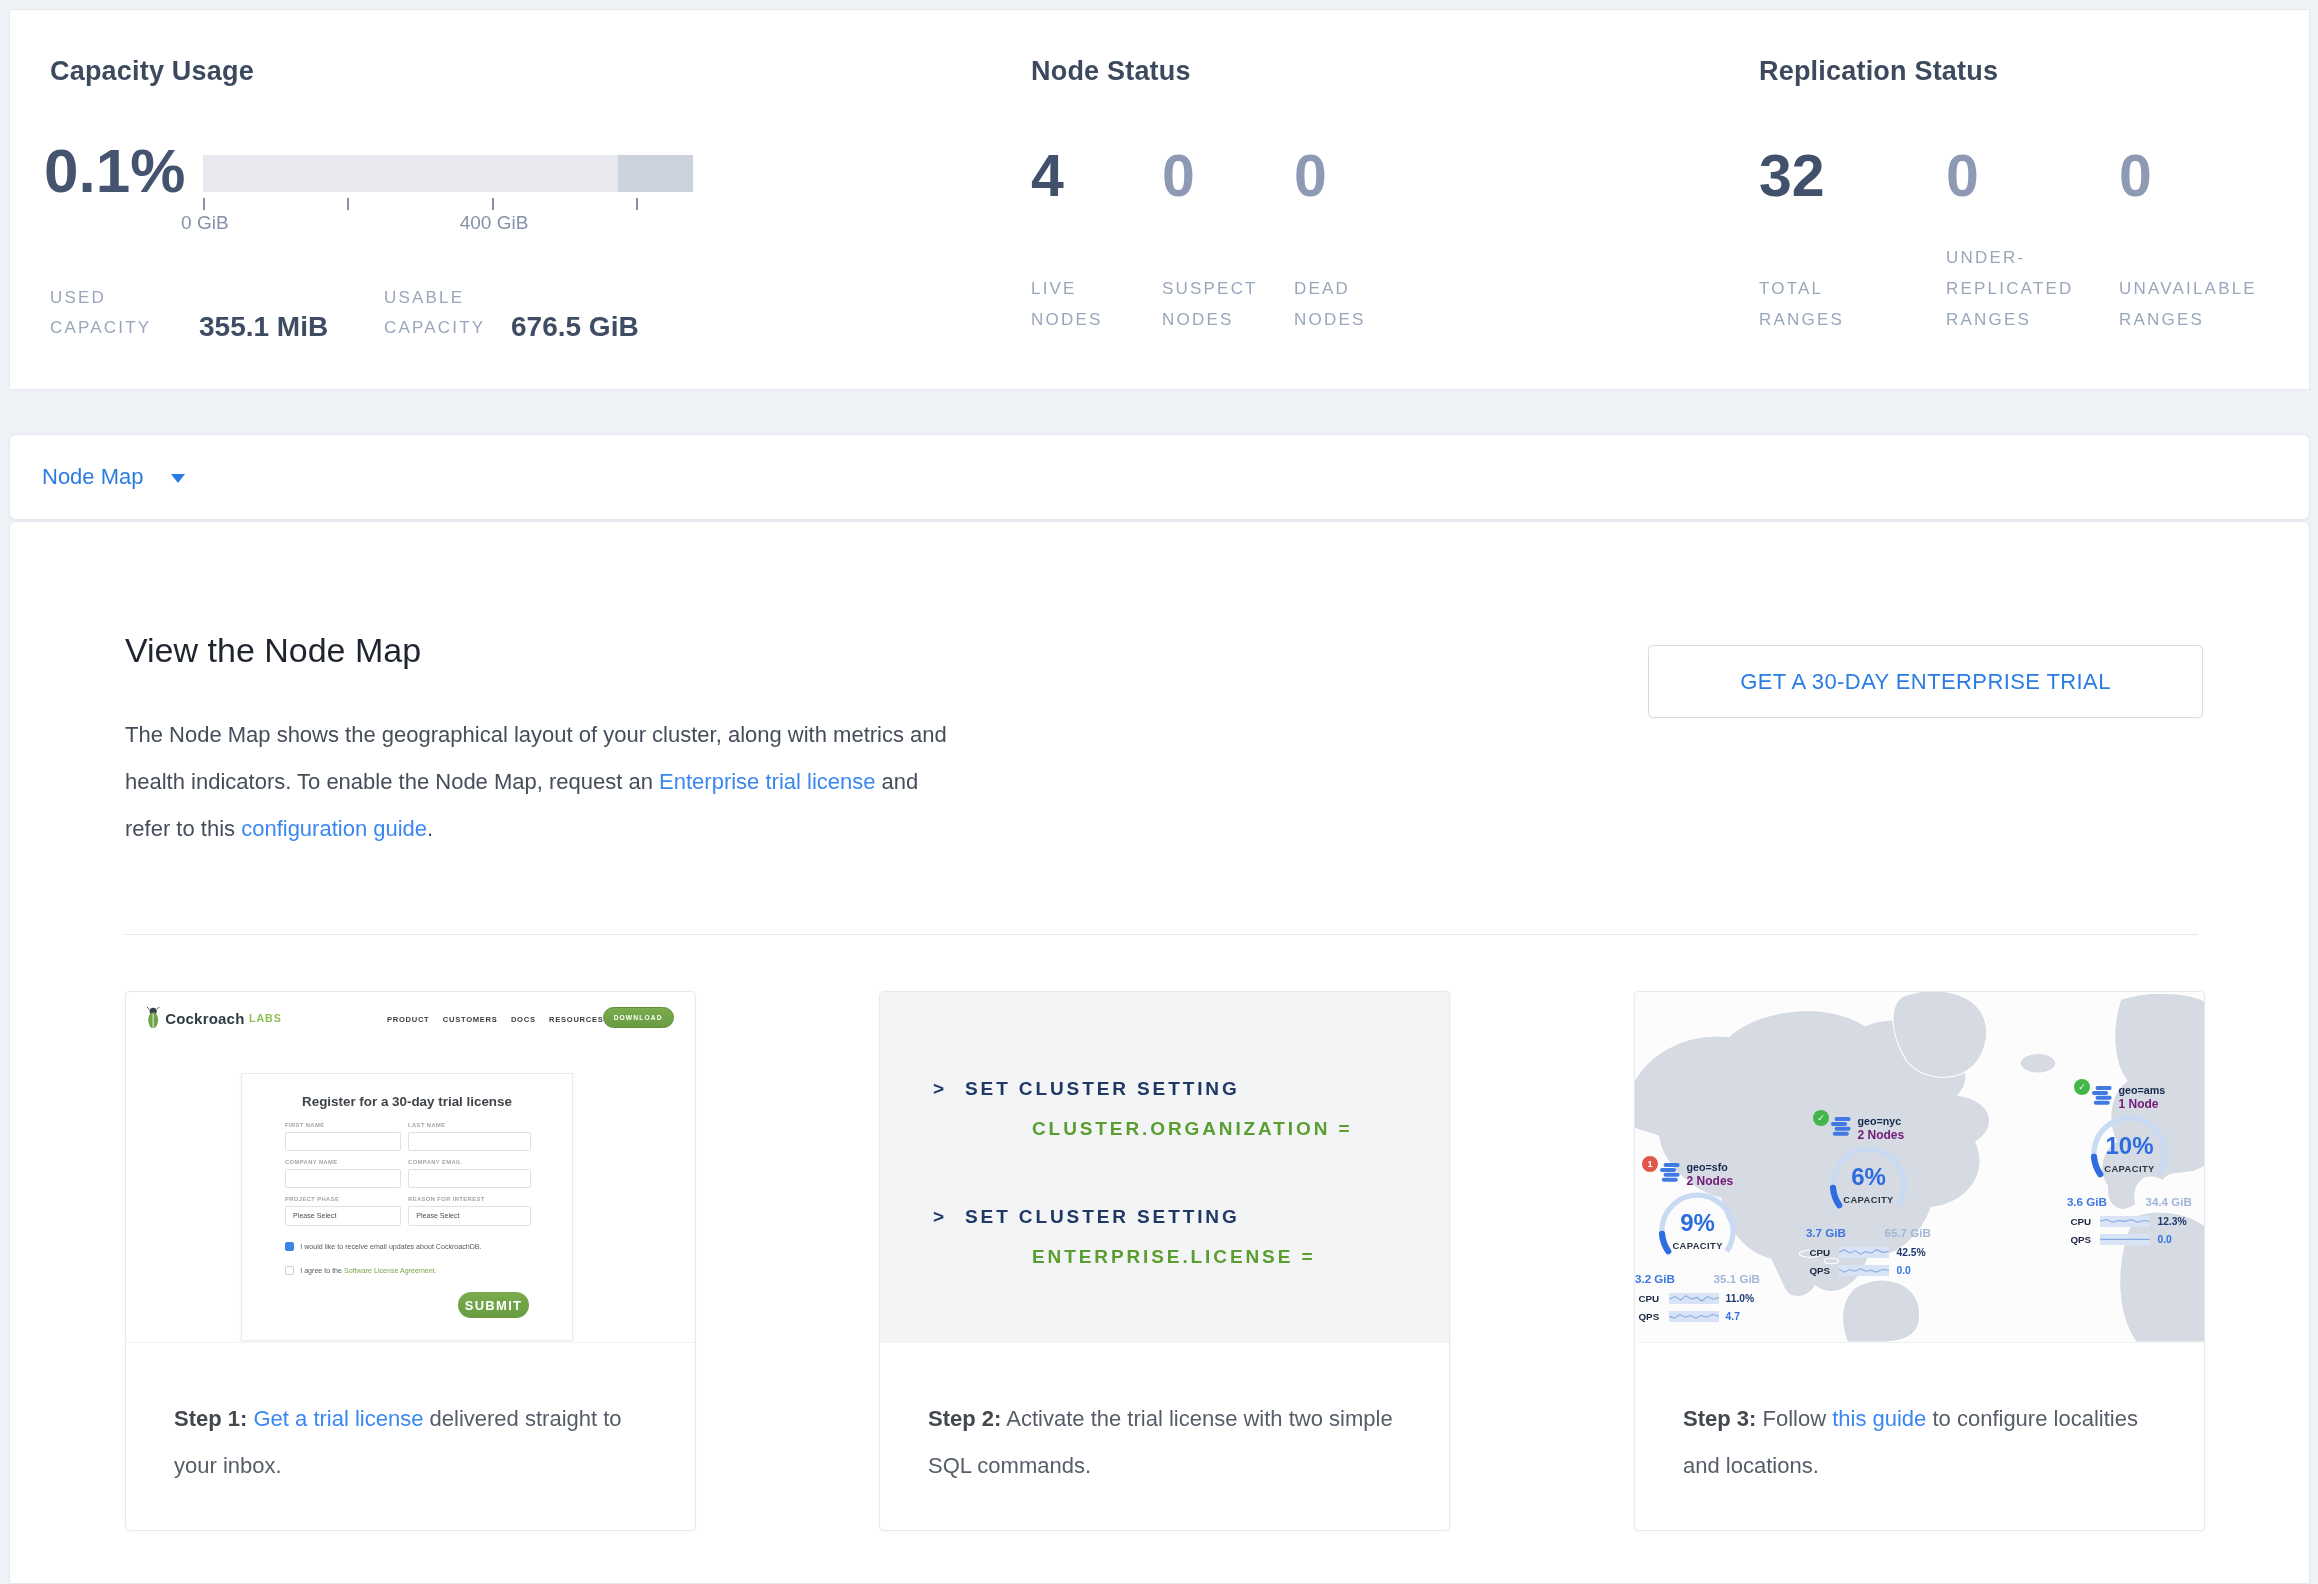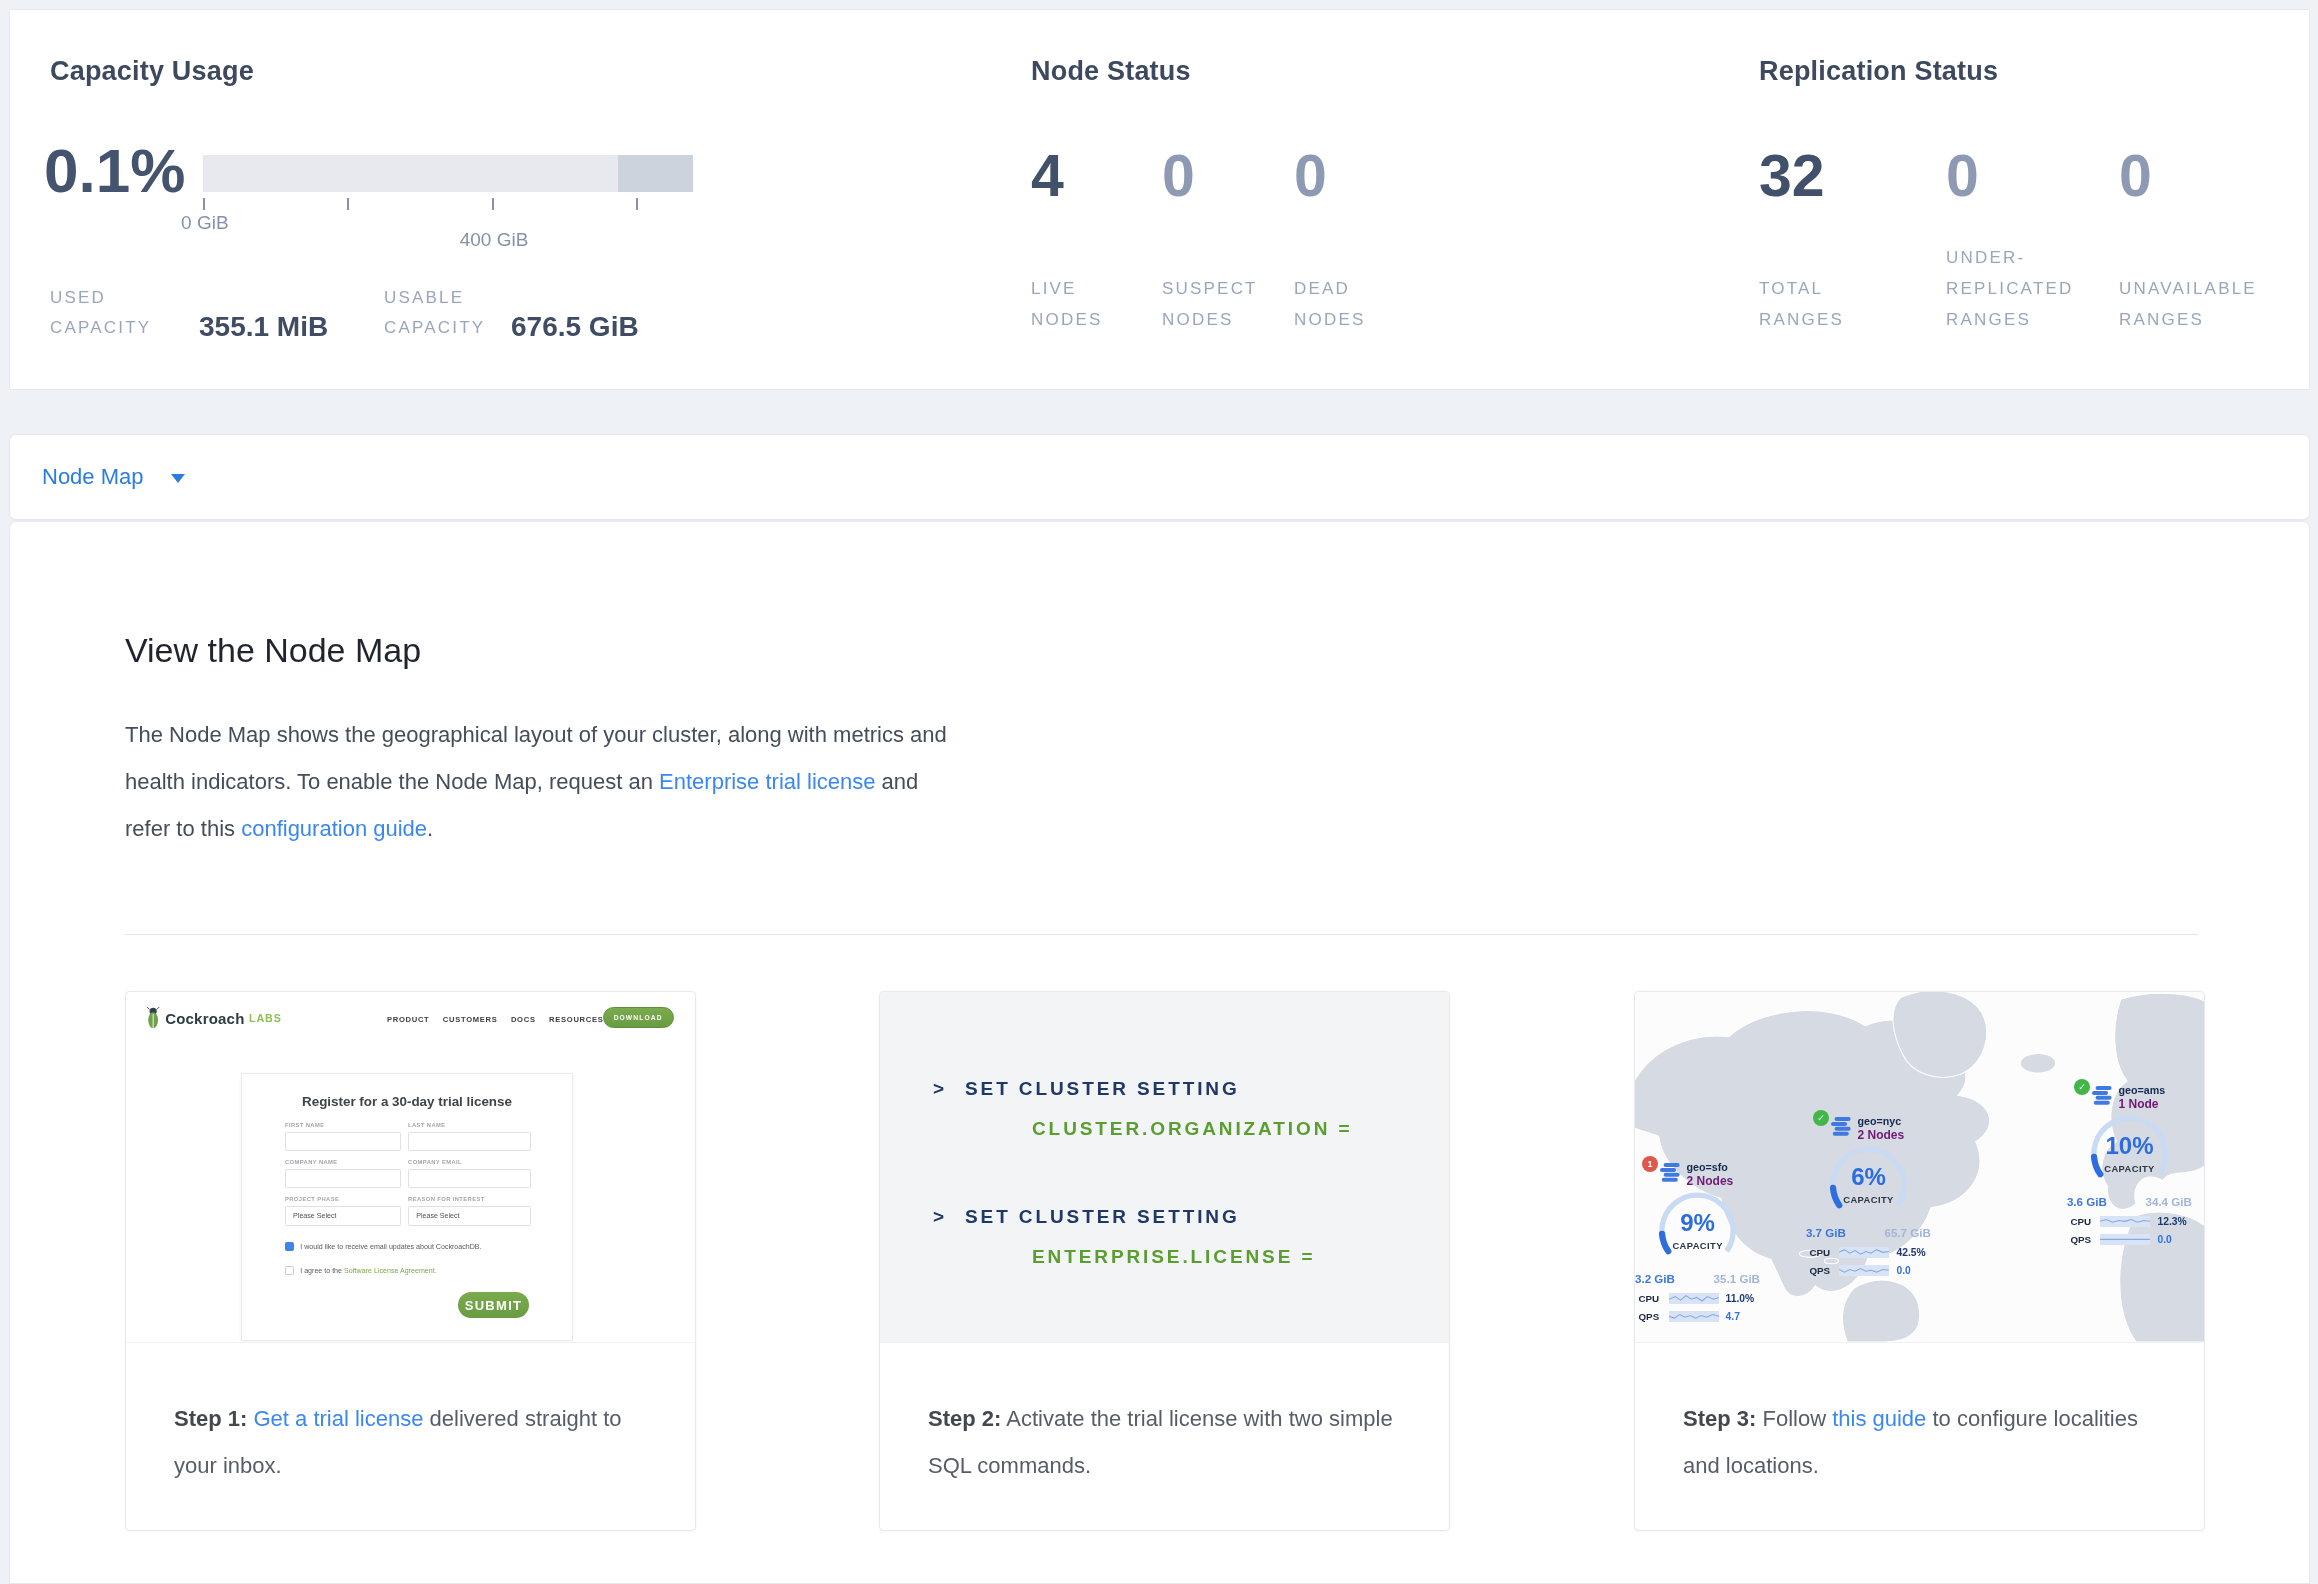--- a/index.html
+++ b/index.html
@@ -122,21 +122,21 @@
   <div class="col-title" style="left:40px;">Capacity Usage</div>
   <div class="big-pct">0.1%</div>
   <div class="cap-bar">
     <div class="cap-track"></div>
     <div class="cap-seg2"></div>
     <div class="tick" style="left:0;"></div>
     <div class="tick" style="left:144px;"></div>
     <div class="tick" style="left:289px;"></div>
     <div class="tick" style="left:433px;"></div>
     <span class="tick-label" style="left:1.8px;">0 GiB</span>
-    <span class="tick-label" style="left:291px;margin-top:17px;">400 GiB</span>
+    <span class="tick-label" style="left:291px;">400 GiB</span>
   </div>
   <div class="summaries">
     <div class="sum-label w1">
       <div>USED</div>
       <div>CAPACITY</div>
     </div>
     <div class="sum-value w1">355.1 MiB</div>
     <div class="sum-label w2">
       <div>USABLE</div>
       <div>CAPACITY</div>
@@ -200,20 +200,21 @@
   <span class="selector-label">Node Map</span>
   <span class="caret-down"></span>
 </div>
 
 <div class="panel main-panel">
 
   <div class="h1">View the Node Map</div>
 
   <div class="desc"><span>The Node Map shows the geographical layout of your cluster, along with metrics and health indicators. To enable the Node Map, request an </span><a class="lnk">Enterprise trial license</a><span> and refer to this </span><a class="lnk">configuration guide</a><span>.</span></div>
 
+  <div class="trial-btn">GET A 30-DAY ENTERPRISE TRIAL</div>
 
   <div class="divider"></div>
 
   <div class="card card1">
     <div class="card-media">
       <div class="ms-header">
         <div class="ms-logo">
           <svg width="14.3" height="24" viewBox="0 0 16 27">
             <line x1="4" y1="4" x2="1" y2="1" stroke="#33424a" stroke-width="1"></line>
             <line x1="12" y1="4" x2="15" y2="1" stroke="#33424a" stroke-width="1"></line>

